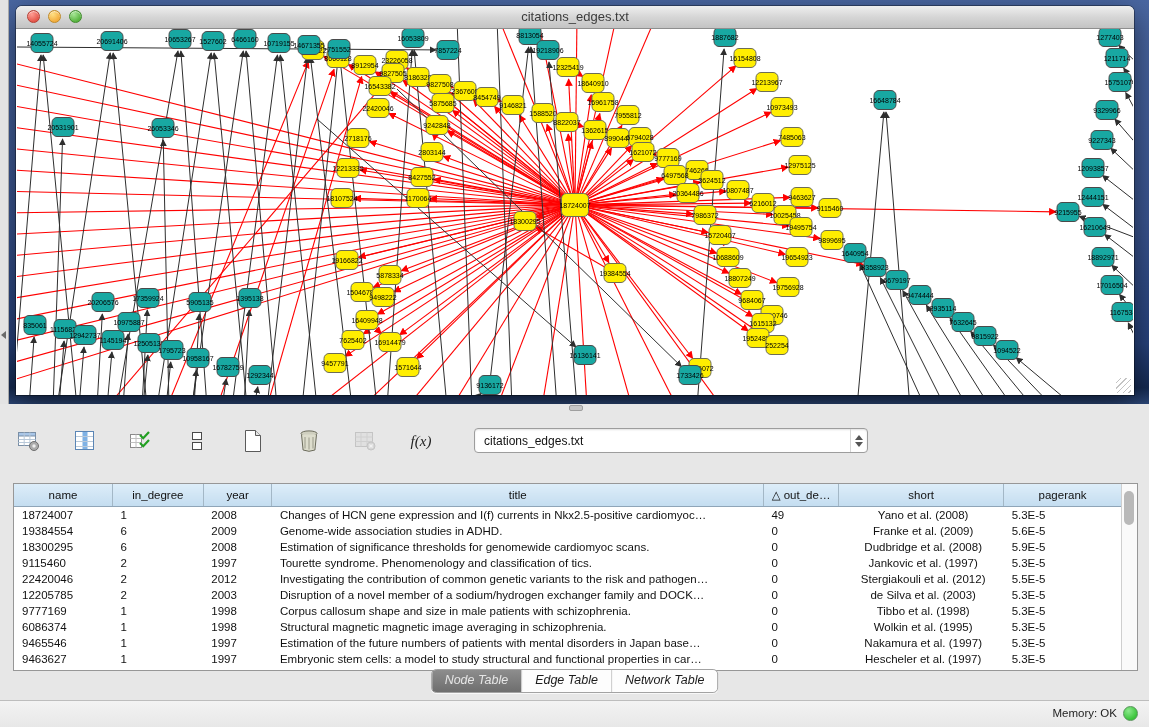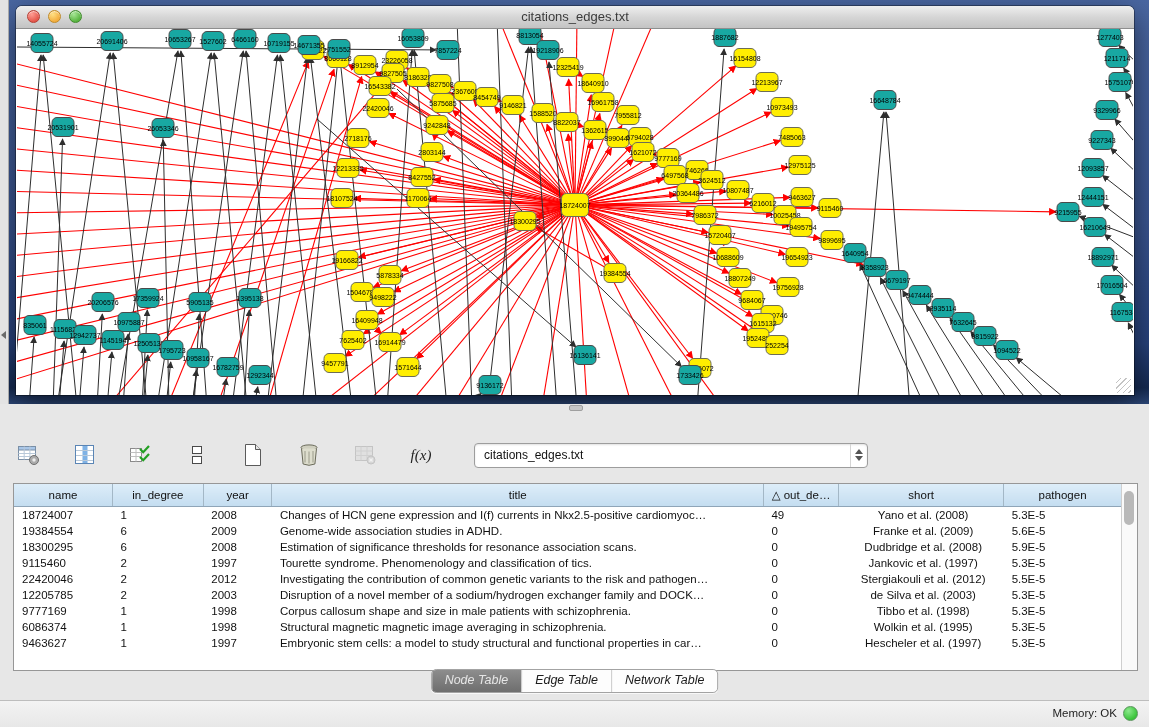--- a/index.html
+++ b/index.html
@@ -30,21 +30,21 @@
 
   
   .table-panel{position:absolute;left:0;top:404px;width:1149px;height:296px;background:#e7e7e7;}
   .splitter-knob{position:absolute;left:569px;top:1px;width:12px;height:4px;border-radius:2px;background:#c6c6c6;border:1px solid #9f9f9f;}
   .panel-header{height:23px;background:linear-gradient(#f8f8f8,#dddddd);border-bottom:1px solid #bcbcbc;
     display:flex;align-items:center;font-size:11.5px;color:#333;}
   .panel-title{padding-left:10px;flex:1;}
   .panel-hicons{display:flex;align-items:center;gap:12px;padding-right:14px;}
   .close-x{font-size:14px;font-weight:bold;color:#161616;line-height:14px;cursor:default;}
 
-  .toolbar{position:absolute;left:16px;top:33px;height:36px;display:flex;align-items:center;gap:30px;}
+  .toolbar{position:absolute;left:16px;top:24px;height:36px;display:flex;gap:30px;}
   .tb-icon{width:26px;height:26px;display:flex;align-items:center;justify-content:center;}
   .fx{font-family:"Liberation Serif",serif;font-style:italic;font-size:15px;color:#222;}
   .dropdown{margin-left:10px;width:392px;height:23px;background:#fff;border:1px solid #9d9d9d;border-radius:4px;
     box-shadow:inset 0 1px 2px rgba(0,0,0,.12);display:flex;align-items:center;font-size:12px;color:#111;}
   .dropdown-value{flex:1;padding-left:9px;}
   .stepper{width:16px;height:100%;display:flex;flex-direction:column;align-items:center;justify-content:center;gap:2px;border-left:1px solid #d5d5d5;}
   .tri-up{width:0;height:0;border-left:4px solid transparent;border-right:4px solid transparent;border-bottom:5px solid #555;}
   .tri-down{width:0;height:0;border-left:4px solid transparent;border-right:4px solid transparent;border-top:5px solid #555;}
 
   .table-box{position:absolute;left:13px;top:79px;width:1123px;height:186px;background:#fff;border:1px solid #979797;display:flex;}
@@ -871,21 +871,21 @@
               <col style="width:10.6%">
           </colgroup>
           <thead>
               <tr id="table-head-row">
                 <th>name</th>
                 <th>in_degree</th>
                 <th>year</th>
                 <th>title</th>
                 <th>△ out_de…</th>
                 <th>short</th>
-                <th>pathogen</th>
+                <th>pagerank</th>
               </tr>
             </thead>
           <tbody id="table-body">
               <tr>
                 <td class="al-l">18724007</td>
                 <td class="al-l">1</td>
                 <td class="al-l">2008</td>
                 <td class="al-l">Changes of HCN gene expression and I(f) currents in Nkx2.5-positive cardiomyoc…</td>
                 <td class="al-l">49</td>
                 <td class="al-c">Yano et al. (2008)</td>
@@ -897,21 +897,21 @@
                 <td class="al-l">2009</td>
                 <td class="al-l">Genome-wide association studies in ADHD.</td>
                 <td class="al-l">0</td>
                 <td class="al-c">Franke et al. (2009)</td>
                 <td class="al-l">5.6E-5</td>
               </tr>
               <tr>
                 <td class="al-l">18300295</td>
                 <td class="al-l">6</td>
                 <td class="al-l">2008</td>
-                <td class="al-l">Estimation of significance thresholds for resonance association scans.</td>
+                <td class="al-l">Estimation of significance thresholds for genomewide cardiomyoc scans.</td>
                 <td class="al-l">0</td>
                 <td class="al-c">Dudbridge et al. (2008)</td>
                 <td class="al-l">5.9E-5</td>
               </tr>
               <tr>
                 <td class="al-l">9115460</td>
                 <td class="al-l">2</td>
                 <td class="al-l">1997</td>
                 <td class="al-l">Tourette syndrome. Phenomenology and classification of tics.</td>
                 <td class="al-l">0</td>
@@ -948,20 +948,29 @@
               <tr>
                 <td class="al-l">6086374</td>
                 <td class="al-l">1</td>
                 <td class="al-l">1998</td>
                 <td class="al-l">Structural magnetic magnetic image averaging in schizophrenia.</td>
                 <td class="al-l">0</td>
                 <td class="al-c">Wolkin et al. (1995)</td>
                 <td class="al-l">5.3E-5</td>
               </tr>
               <tr>
+                <td class="al-l">9465546</td>
+                <td class="al-l">1</td>
+                <td class="al-l">1997</td>
+                <td class="al-l">Estimation of the future numbers of patients with mental disorders in Japan base…</td>
+                <td class="al-l">0</td>
+                <td class="al-c">Nakamura et al. (1997)</td>
+                <td class="al-l">5.3E-5</td>
+              </tr>
+              <tr>
                 <td class="al-l">9463627</td>
                 <td class="al-l">1</td>
                 <td class="al-l">1997</td>
                 <td class="al-l">Embryonic stem cells: a model to study structural and functional properties in car…</td>
                 <td class="al-l">0</td>
                 <td class="al-c">Hescheler et al. (1997)</td>
                 <td class="al-l">5.3E-5</td>
               </tr>
             </tbody>
         </table>

